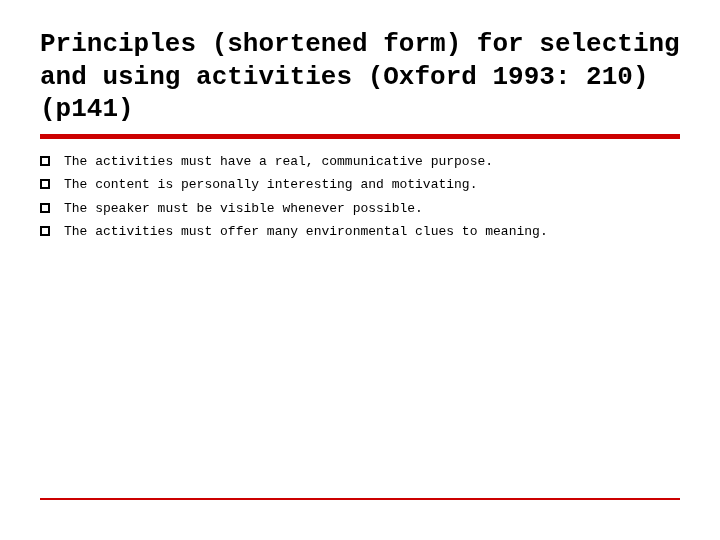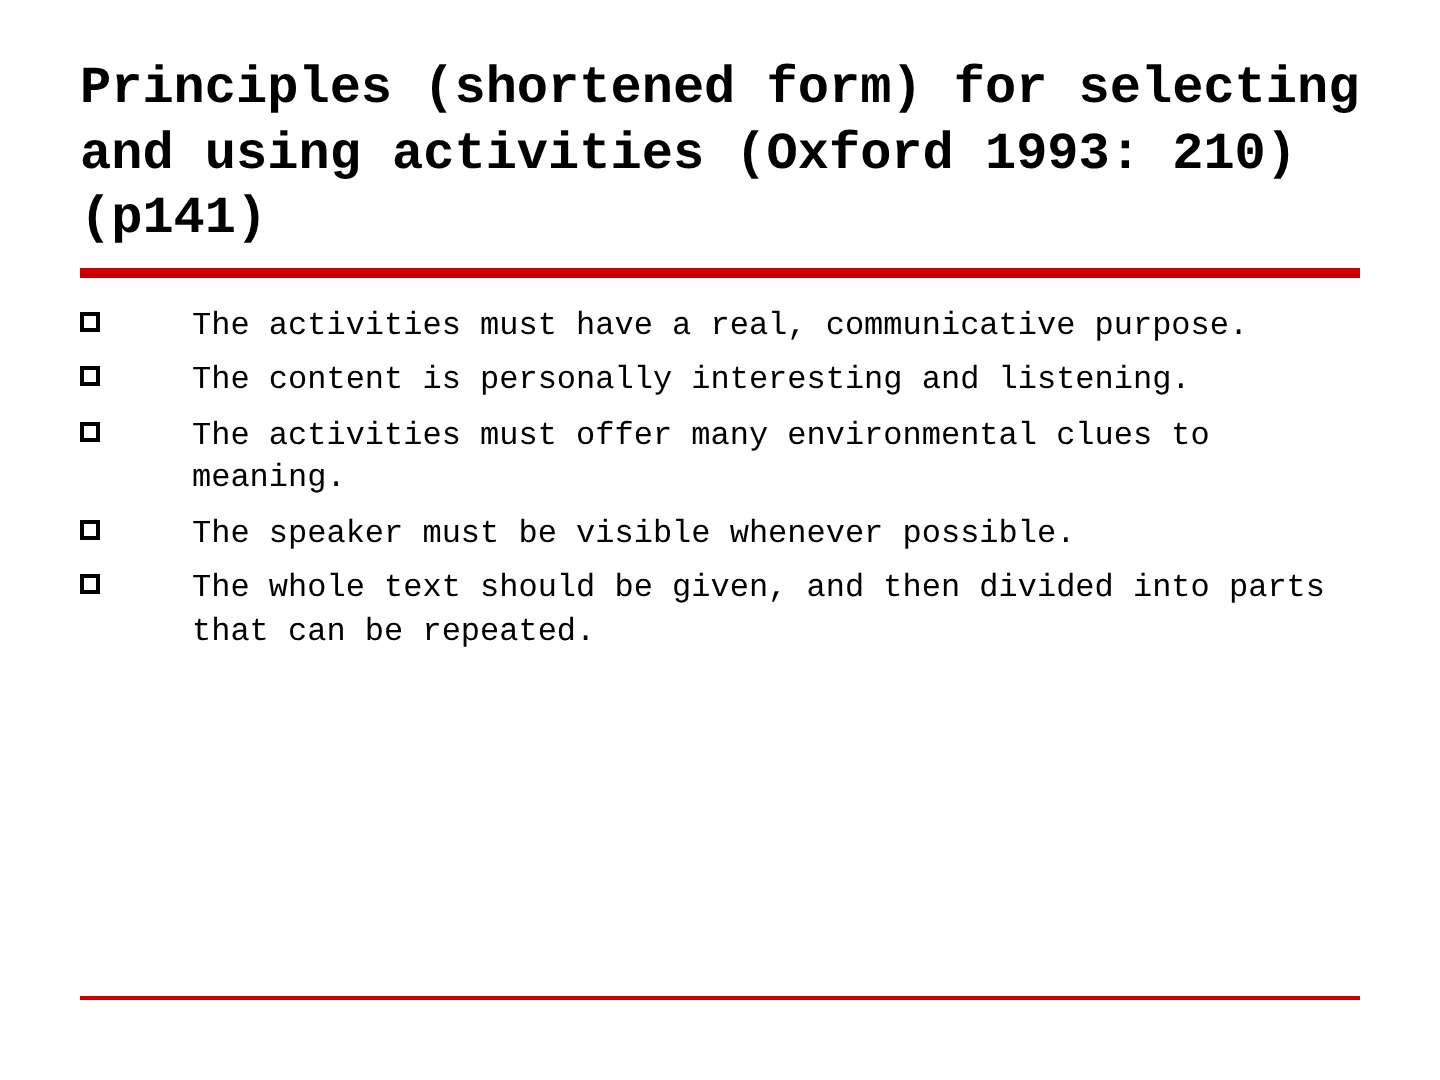--- a/index.html
+++ b/index.html
@@ -51,25 +51,24 @@
     .bullet-list {
       list-style: none;
       padding: 0;
       margin: 0;
     }
 
     .bullet-item {
       display: flex;
       align-items: flex-start;
       margin-bottom: 6px;
-      font-size: 16px;
+      font-size: 13px;
       line-height: 1.35;
       color: #000000;
       font-family: 'Courier New', Courier, monospace;
-      gap: 32px;
     }
 
     .bullet-square {
       display: inline-block;
       width: 10px;
       height: 10px;
       border: 2px solid #000000;
       margin-top: 3px;
       margin-right: 14px;
       flex-shrink: 0;
@@ -95,30 +94,26 @@
   <div class="divider-bar"></div>
   <div class="content-area">
     <ul class="bullet-list">
 
     <li class="bullet-item">
           <span class="bullet-square"></span>
           <span class="bullet-text">The activities must have a real, communicative purpose.</span>
         </li>
         <li class="bullet-item">
           <span class="bullet-square"></span>
-          <span class="bullet-text">The content is personally interesting and listening.</span>
-        </li>
-        <li class="bullet-item">
-          <span class="bullet-square"></span>
-          <span class="bullet-text">The activities must offer many environmental clues to meaning.</span>
+          <span class="bullet-text">The content is personally interesting and motivating.</span>
         </li>
         <li class="bullet-item">
           <span class="bullet-square"></span>
           <span class="bullet-text">The speaker must be visible whenever possible.</span>
         </li>
         <li class="bullet-item">
           <span class="bullet-square"></span>
-          <span class="bullet-text">The whole text should be given, and then divided into parts that can be repeated.</span>
+          <span class="bullet-text">The activities must offer many environmental clues to meaning.</span>
         </li>
       </ul>
   </div>
   <div class="bottom-divider"></div>
 </div>
 
 </body></html>

